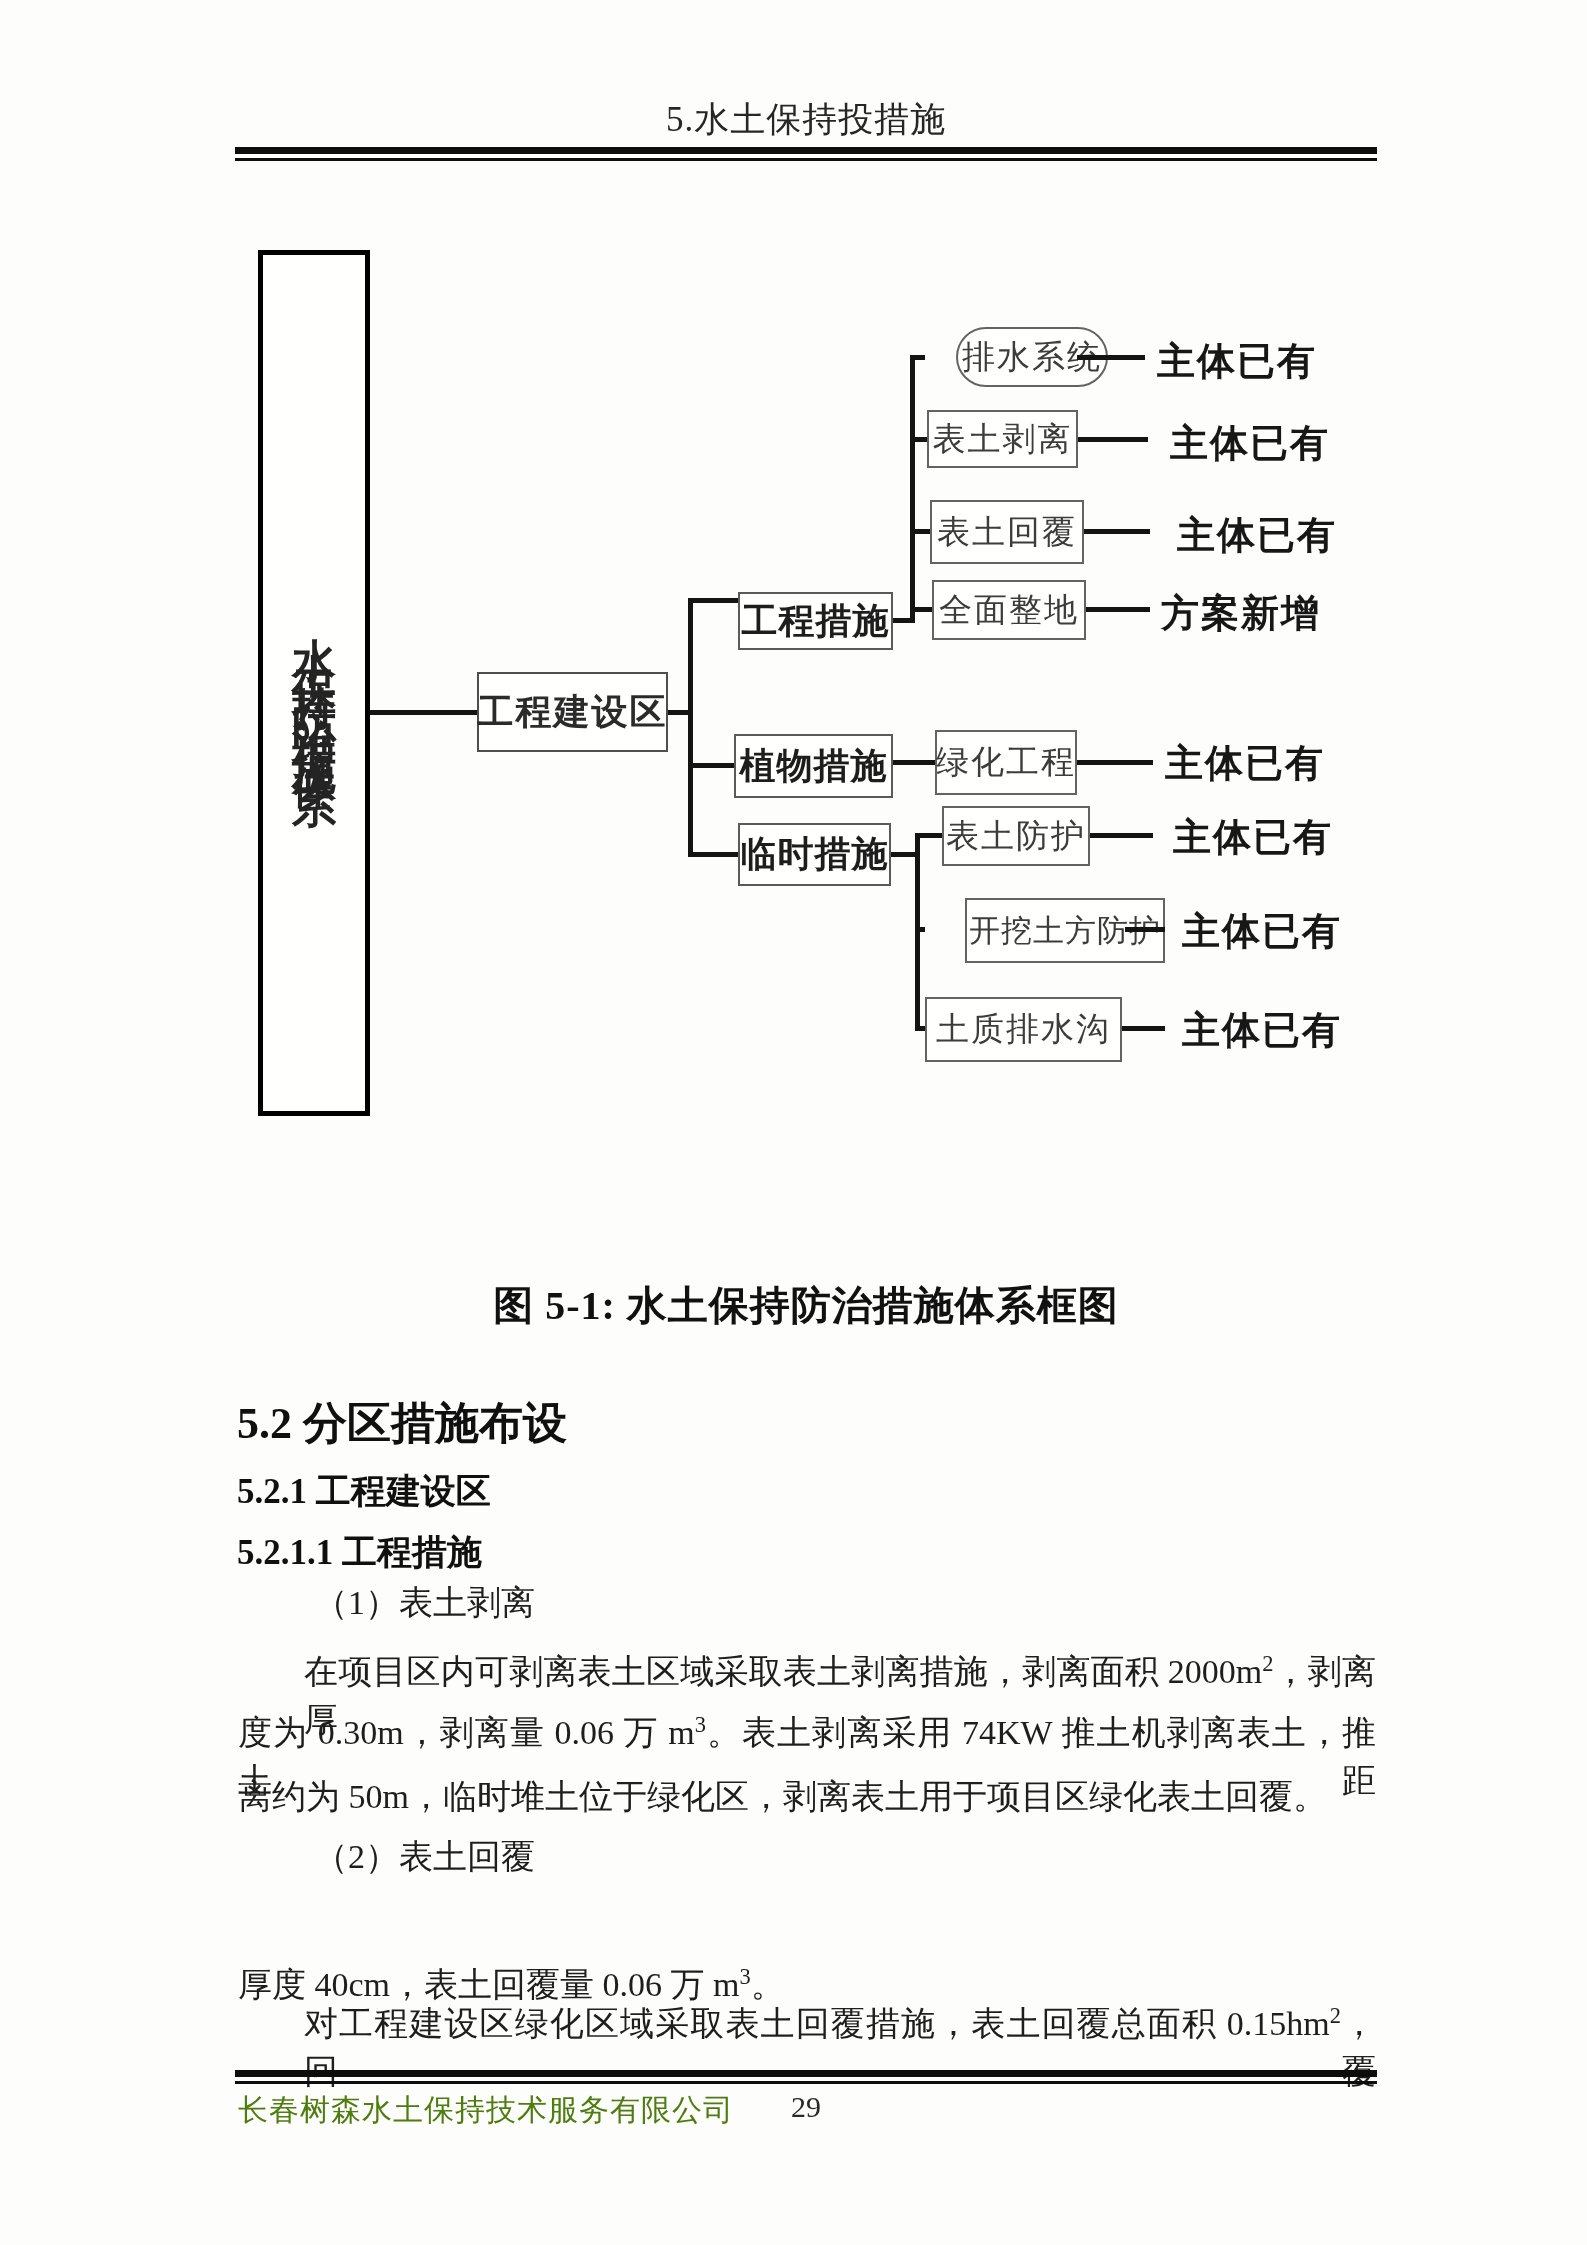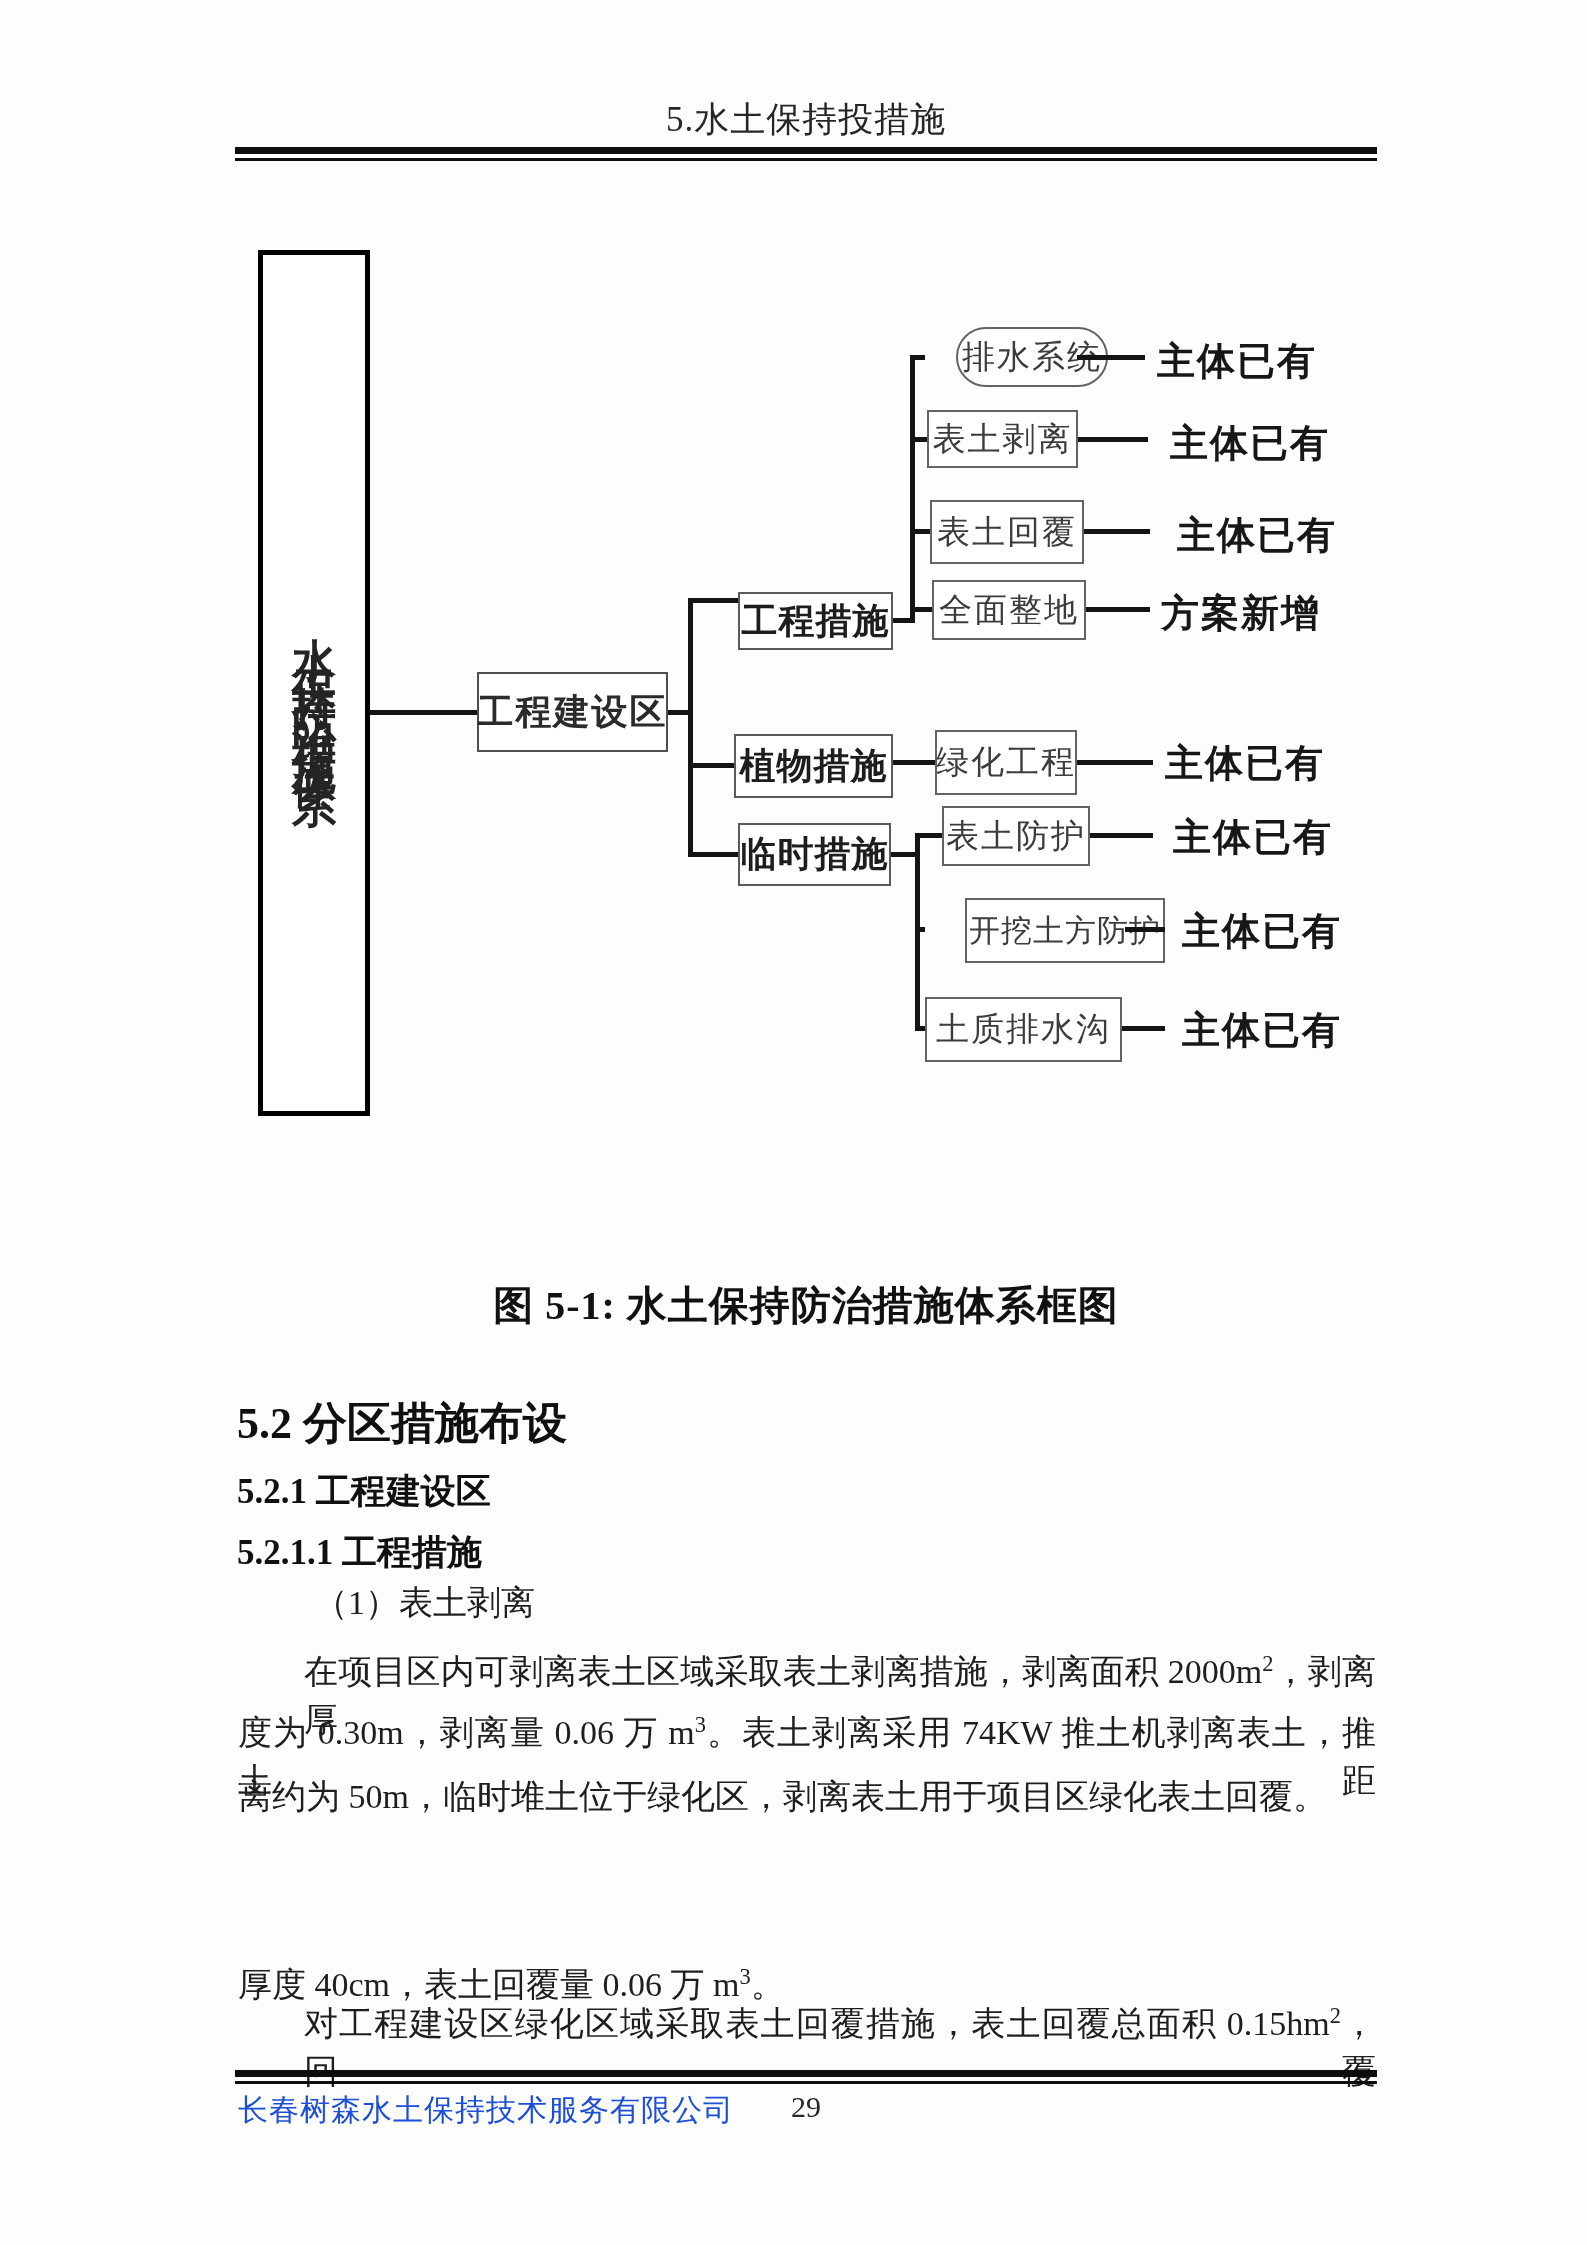--- a/index.html
+++ b/index.html
@@ -14,21 +14,21 @@
     padding-left:33px;
   }
   
   .header-title{
     position:absolute;left:235px;top:96px;width:1142px;
     text-align:center;font-size:35px;color:#262626;letter-spacing:1px;
   }
   .rule{position:absolute;background:#0d0d0d;}
   .footer-company{
     position:absolute;left:238px;top:2090px;
-    font-size:30px;color:#1d4ed8;letter-spacing:1px;
+    font-size:30px;color:#4d7c0f;letter-spacing:1px;
   }
   .footer-page{
     position:absolute;left:235px;top:2090px;width:1142px;
     text-align:center;font-size:30px;color:#2a2a2a;
   }
   
   .hline,.vline{position:absolute;background:#141414;}
   .dbox{
     position:absolute;display:flex;align-items:center;justify-content:center;
     background:#fffffe;box-sizing:border-box;
@@ -170,20 +170,21 @@
   <div class="caption">图 5-1: 水土保持防治措施体系框图</div>
 
   <div class="h1">5.2 分区措施布设</div>
   <div class="h2">5.2.1 工程建设区</div>
   <div class="h3">5.2.1.1 工程措施</div>
 
   <div class="text-line indent-item" style="top:1579px;">（1）表土剥离</div>
   <div class="text-line indent-para just" style="top:1648px;"><span>在项目区内可剥离表土区域采取表土剥离措施，剥离面积 2000m</span><sup>2</sup><span>，剥离厚</span></div>
   <div class="text-line just" style="top:1709px;"><span>度为 0.30m，剥离量 0.06 万 m</span><sup>3</sup><span>。表土剥离采用 74KW 推土机剥离表土，推土距</span></div>
   <div class="text-line" style="top:1773px;"><span>离约为 50m，临时堆土位于绿化区，剥离表土用于项目区绿化表土回覆。</span></div>
+  <div class="text-line indent-item" style="top:1833px;">（2）表土回覆</div>
   <div class="text-line indent-para just" style="top:2000px;"><span>对工程建设区绿化区域采取表土回覆措施，表土回覆总面积 0.15hm</span><sup>2</sup><span>，回覆</span></div>
   <div class="text-line" style="top:1961px;"><span>厚度 40cm，表土回覆量 0.06 万 m</span><sup>3</sup><span>。</span></div>
 
   <div class="rule" style="left:235px;top:2070px;width:1142px;height:7px;"></div>
   <div class="rule" style="left:235px;top:2081px;width:1142px;height:3px;"></div>
   <div class="footer-company">长春树森水土保持技术服务有限公司</div>
   <div class="footer-page">29</div>
 
 </div>
 

